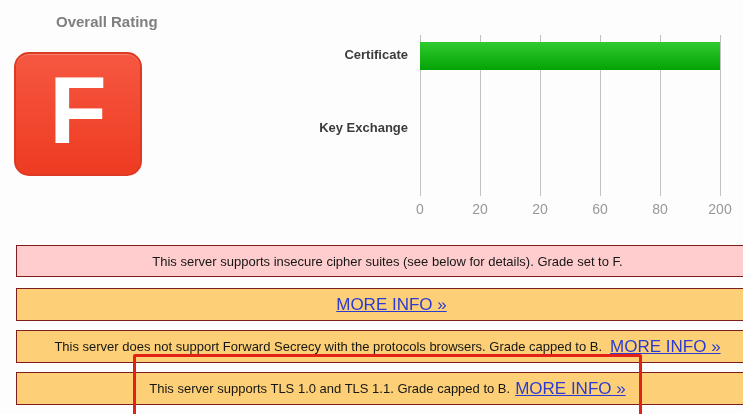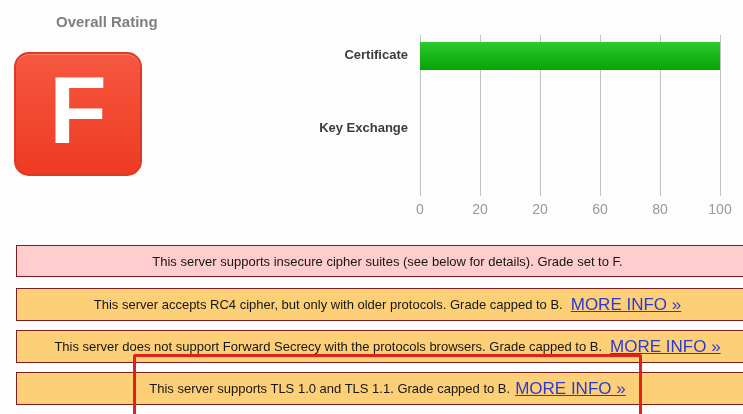--- a/index.html
+++ b/index.html
@@ -81,36 +81,35 @@
       <div class="tick-label" style="left: 420px;">0</div>
       <div class="gridline" style="left: 480px;"></div>
       <div class="tick-label" style="left: 480px; text-align: right;">20</div>
       <div class="gridline" style="left: 540px;"></div>
       <div class="tick-label" style="left: 540px;">20</div>
       <div class="gridline" style="left: 600px;"></div>
       <div class="tick-label" style="left: 600px;">60</div>
       <div class="gridline" style="left: 660px;"></div>
       <div class="tick-label" style="left: 660px;">80</div>
       <div class="gridline" style="left: 720px;"></div>
-      <div class="tick-label" style="left: 720px;">100</div>
+      <div class="tick-label" style="left: 720px;">200</div>
       <div class="bar-row" style="top: 0px; padding-left: 7px;">
         <div class="bar-label">Certificate</div>
         <div class="bar" style="width: 300px; background: linear-gradient(rgb(47, 202, 47), rgb(4, 163, 4));"></div>
       </div>
       <div class="bar-row" style="top: 73px;">
         <div class="bar-label">Key Exchange</div>
       </div>
     </div>
 
   <div id="messages">
       <div class="msg error">
         <span>This server supports insecure cipher suites (see below for details). Grade set to F.</span>
       </div>
       <div class="msg warning">
-        <span>This server accepts RC4 cipher, but only with older protocols. Grade capped to B.</span>
         <a class="more-link">MORE INFO »</a>
       </div>
       <div class="msg warning">
         <span>This server does not support Forward Secrecy with the protocols browsers. Grade capped to B.</span>
         <a class="more-link">MORE INFO »</a>
       </div>
       <div class="msg warning">
         <span class="hl-box">
           <span>This server supports TLS 1.0 and TLS 1.1. Grade capped to B.</span>
           <a class="more-link">MORE INFO »</a>

